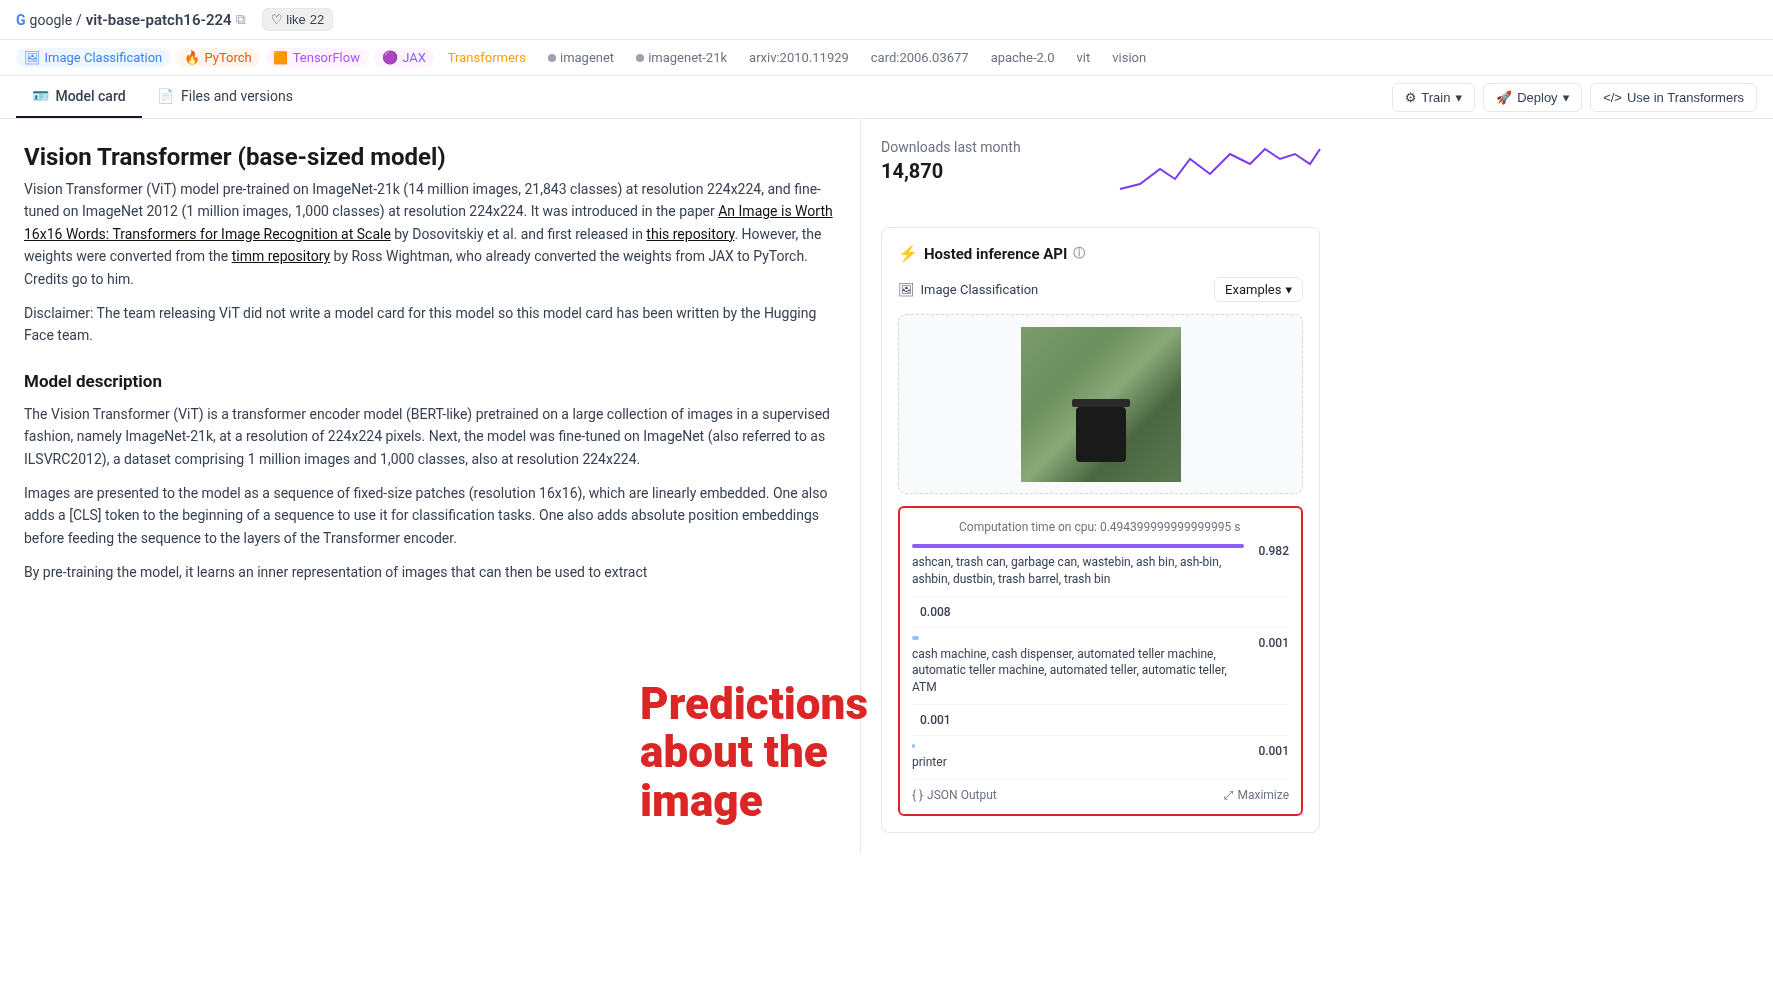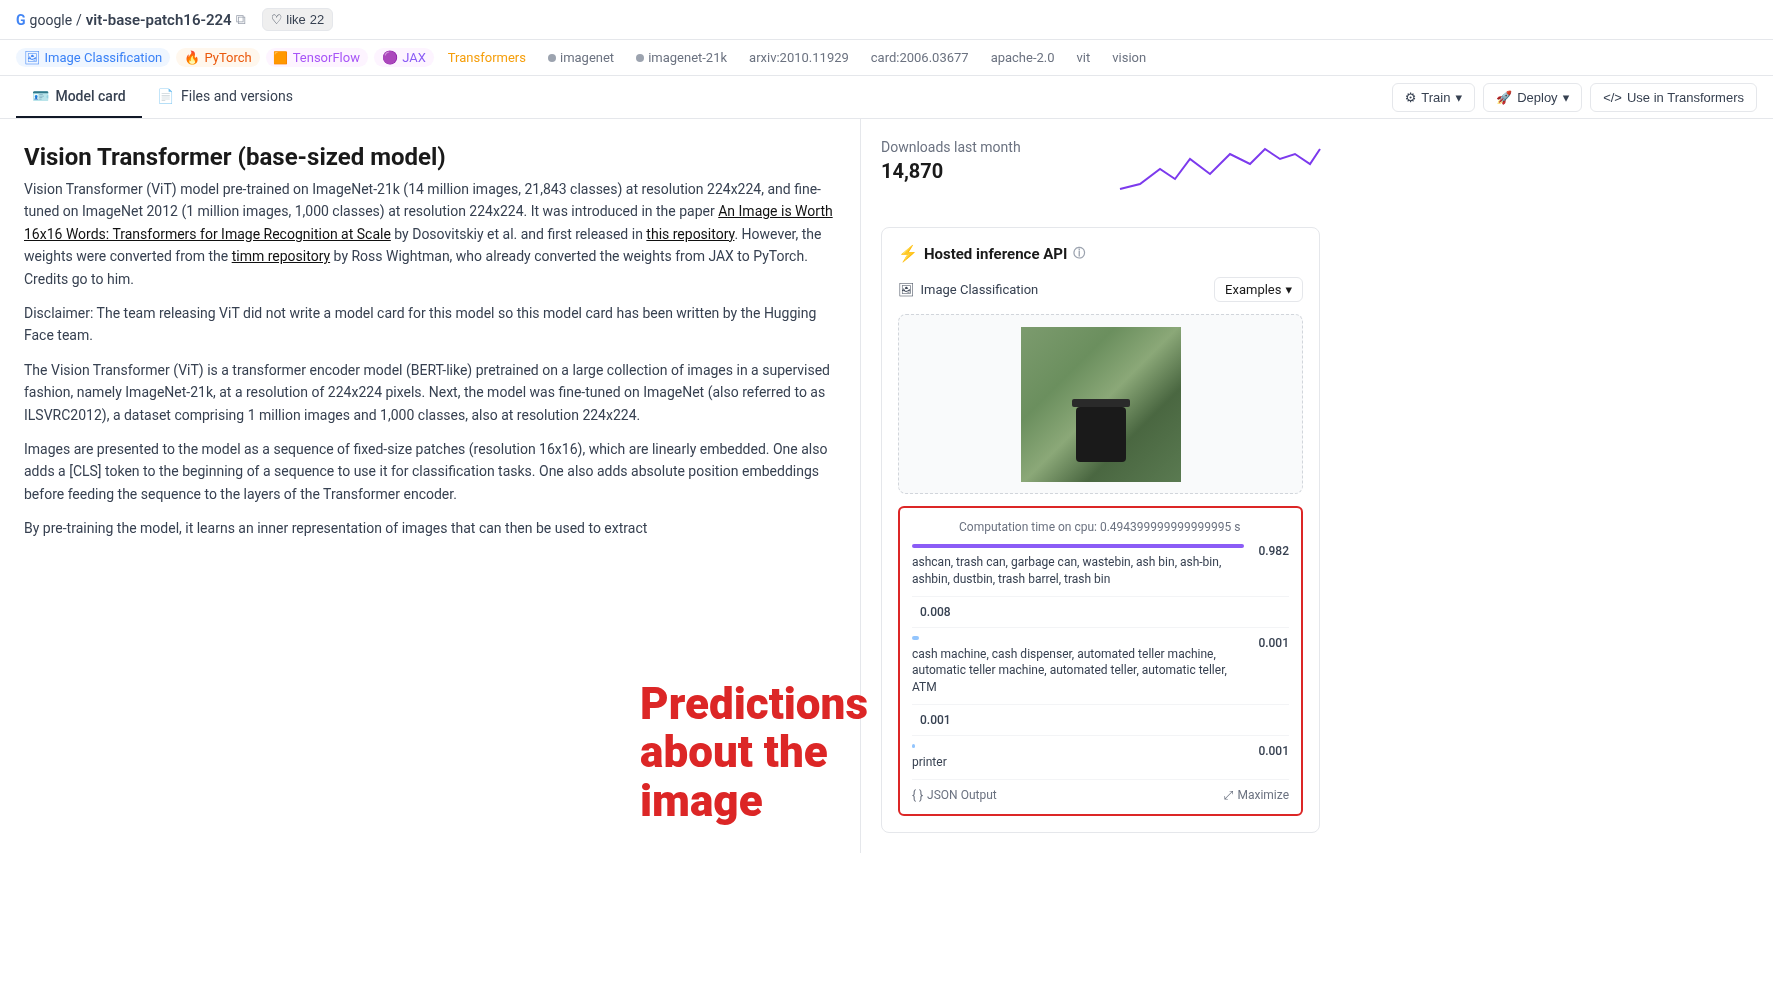--- a/index.html
+++ b/index.html
@@ -220,20 +220,21 @@
     <h1 class="model-title">Vision Transformer (base-sized model)</h1>
 
     <p>
       Vision Transformer (ViT) model pre-trained on ImageNet-21k (14 million images, 21,843 classes) at resolution 224x224, and fine-tuned on ImageNet 2012 (1 million images, 1,000 classes) at resolution 224x224. It was introduced in the paper <a>An Image is Worth 16x16 Words: Transformers for Image Recognition at Scale</a> by Dosovitskiy et al. and first released in <a>this repository</a>. However, the weights were converted from the <a>timm repository</a> by Ross Wightman, who already converted the weights from JAX to PyTorch. Credits go to him.
     </p>
 
     <p>
       Disclaimer: The team releasing ViT did not write a model card for this model so this model card has been written by the Hugging Face team.
     </p>
 
+    <h2 class="section-title">Model description</h2>
 
     <p>
       The Vision Transformer (ViT) is a transformer encoder model (BERT-like) pretrained on a large collection of images in a supervised fashion, namely ImageNet-21k, at a resolution of 224x224 pixels. Next, the model was fine-tuned on ImageNet (also referred to as ILSVRC2012), a dataset comprising 1 million images and 1,000 classes, also at resolution 224x224.
     </p>
 
     <p>
       Images are presented to the model as a sequence of fixed-size patches (resolution 16x16), which are linearly embedded. One also adds a [CLS] token to the beginning of a sequence to use it for classification tasks. One also adds absolute position embeddings before feeding the sequence to the layers of the Transformer encoder.
     </p>
 
     <p>

